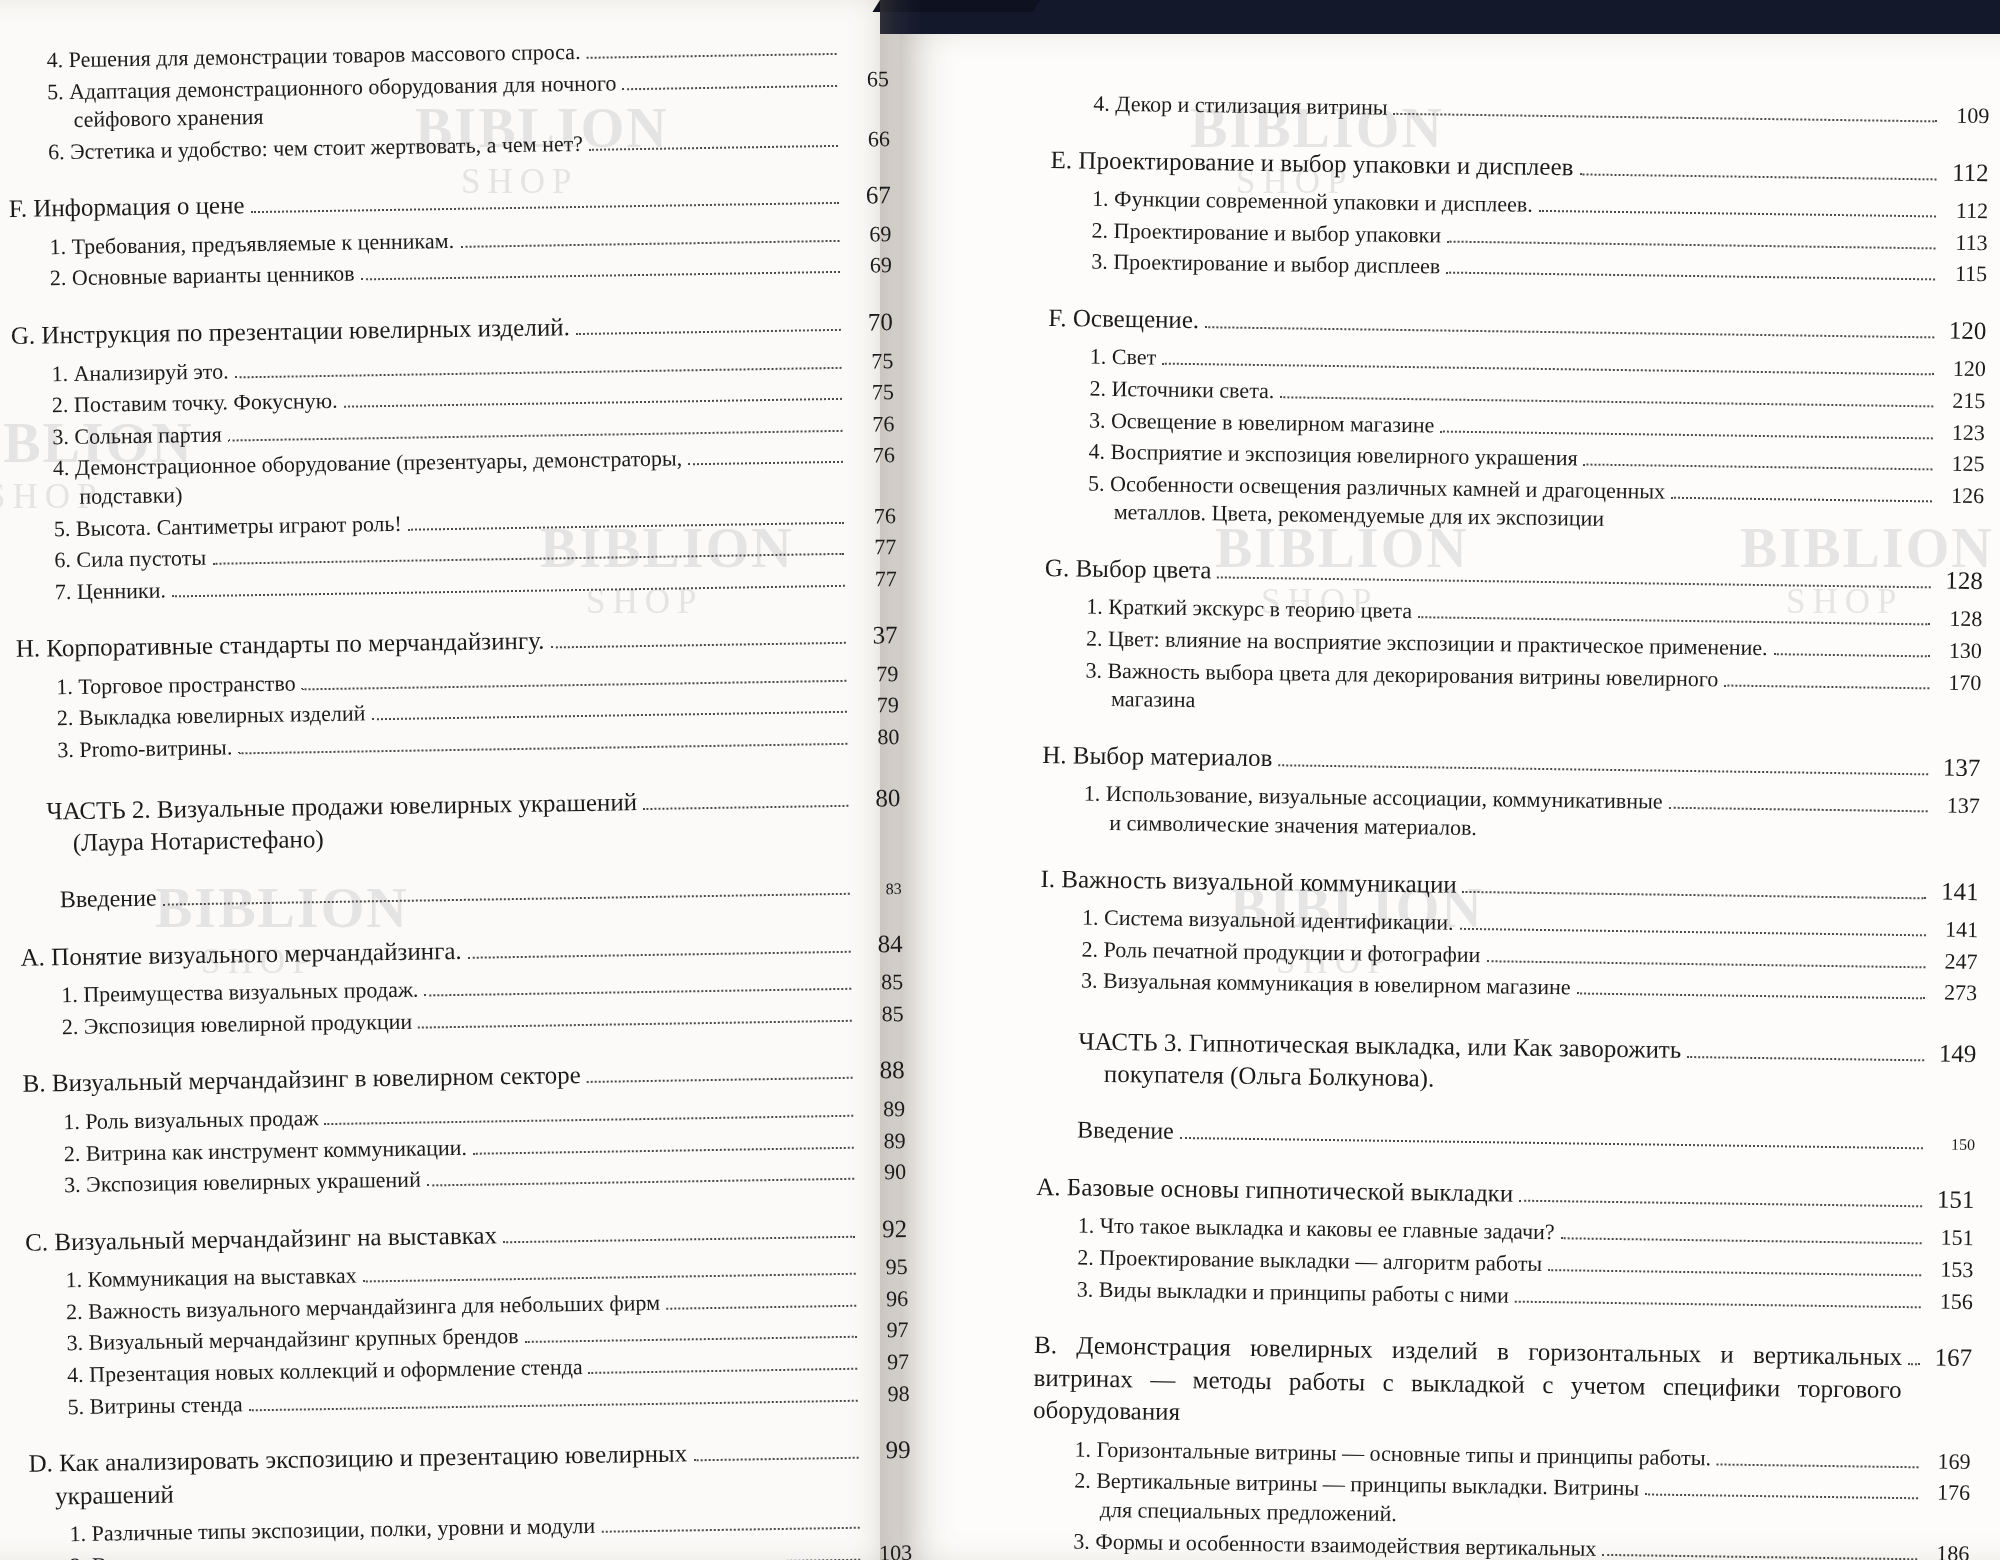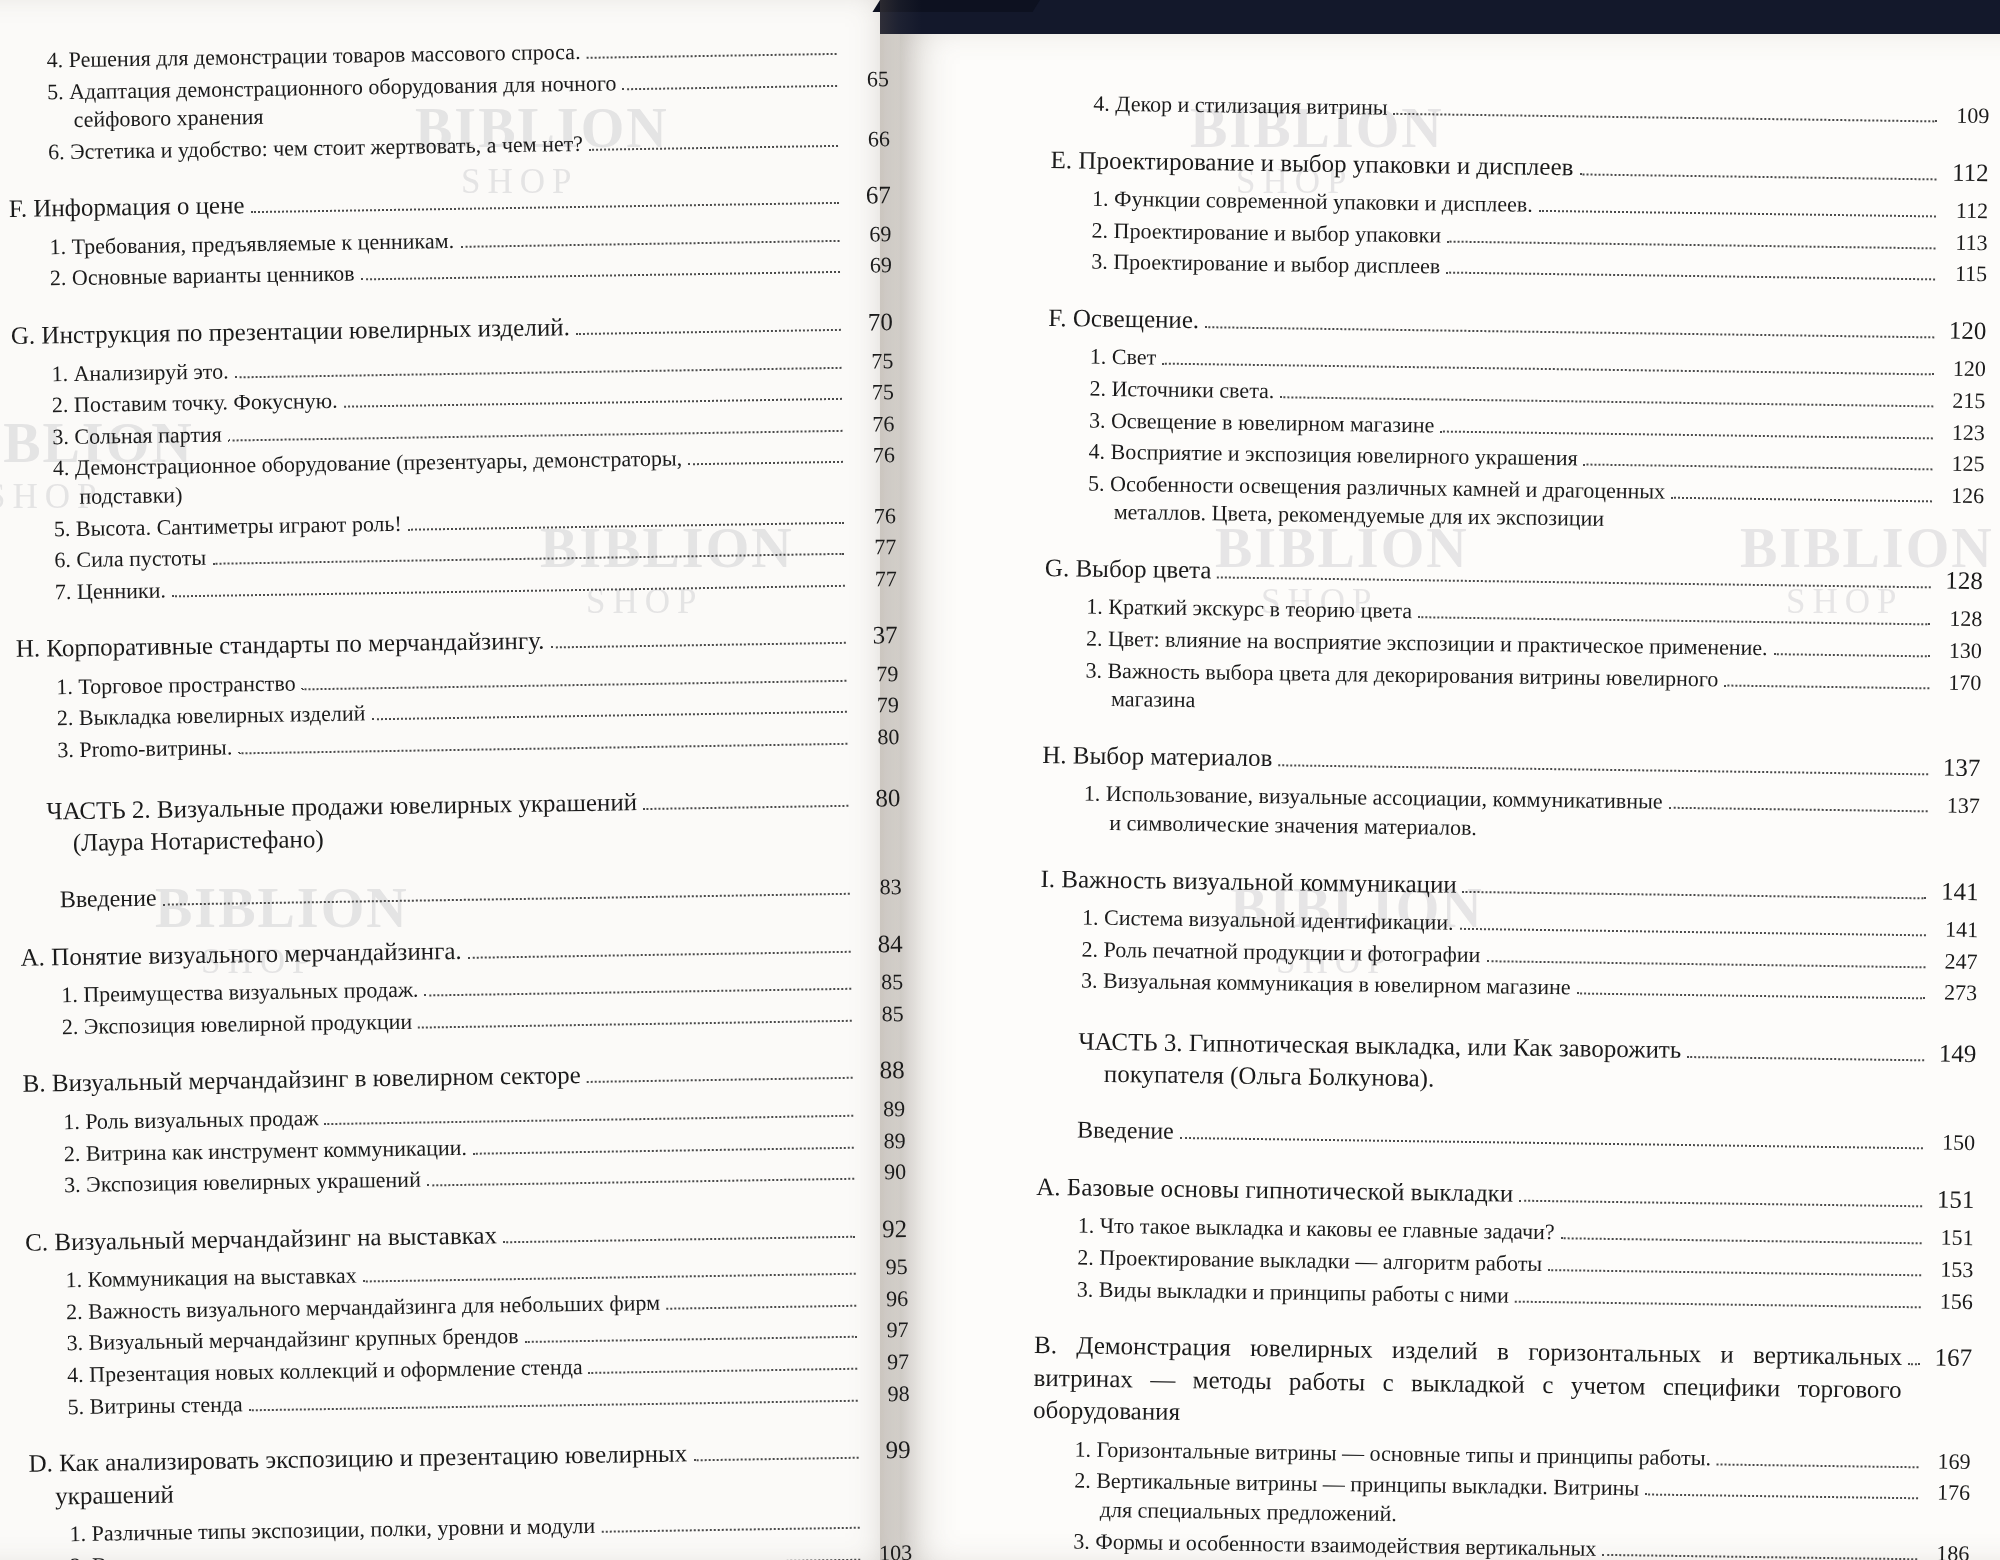--- a/index.html
+++ b/index.html
@@ -150,21 +150,21 @@
     padding-left: 18px;
   }
   .lvl-sec .pg { font-size: 25px; }
 
   .lvl-intro {
     font-size: 24px;
     margin-top: 24px;
     margin-bottom: 6px;
     padding-left: 58px;
   }
-  .lvl-intro .pg { font-size: 22px; }
+  .lvl-intro .pg { font-size: 16px; }
 
   .lvl-item {
     font-size: 22px;
     margin-top: 3px;
     padding-left: 58px;
   }
   .lvl-item .pg { font-size: 22px; }
 
   .col-right .lvl-sec { padding-left: 22px; }
   .col-right .lvl-item { padding-left: 64px; }

